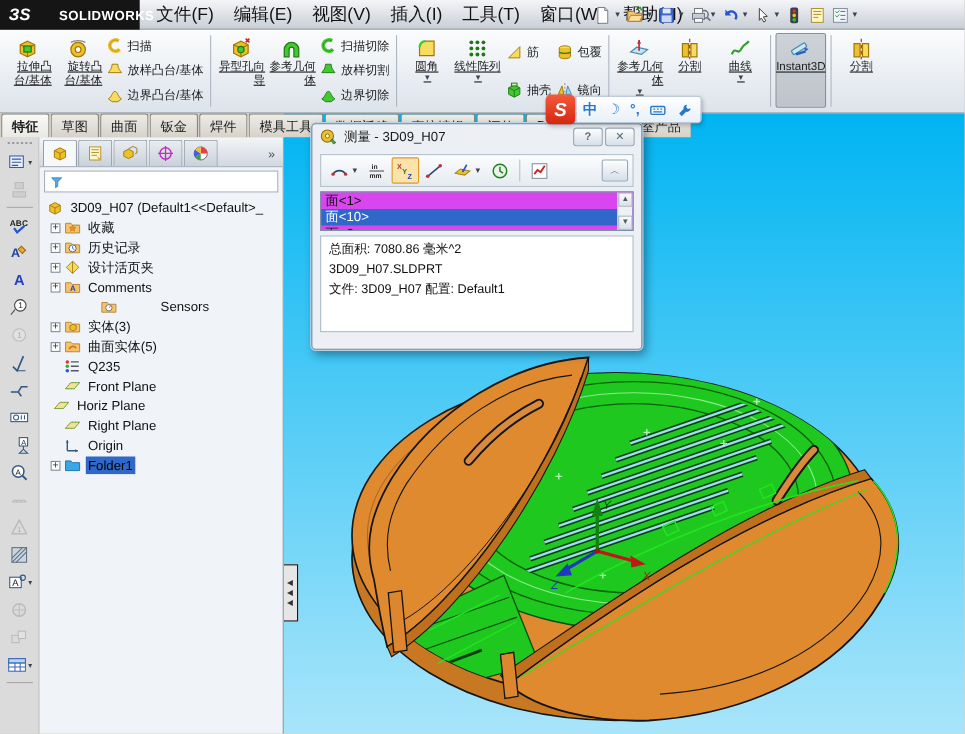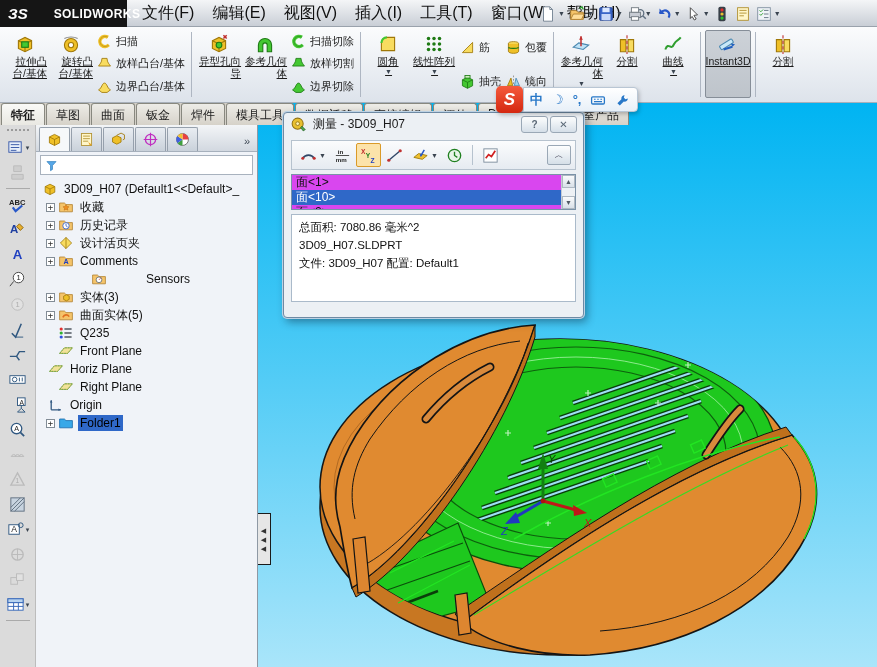--- a/index.html
+++ b/index.html
@@ -833,21 +833,21 @@
       <div class="trow" style="padding-left: 10px;">
         <span class="plus-spacer"></span>
         <span class="ticon">
           <svg width="16" height="16" viewBox="0 0 20 20">
             <path d="M2 13l6-7h10l-6 7z" fill="rgba(240,220,120,.75)" stroke="#B0A030"></path>
             <path d="M2 13l6-7h10l-6 7z" fill="none" stroke="#50A850" stroke-dasharray="2 1.4"></path>
           </svg>
         </span>
         <span class="tlabel">Right Plane</span>
       </div>
-      <div class="trow" style="padding-left: 0;">
+      <div class="trow" style="padding-left: 10px;">
         <span class="plus-spacer"></span>
         <span class="ticon">
           <svg width="16" height="16" viewBox="0 0 20 20">
             <path d="M4 16h12M4 16V4" fill="none" stroke="#305880" stroke-width="1.6"></path>
             <path d="M16 16l-3-1.6v3.2zM4 4L2.4 7h3.2z" fill="#305880"></path>
           </svg>
         </span>
         <span class="tlabel">Origin</span>
       </div>
       <div class="trow" style="padding-left: 10px;">

